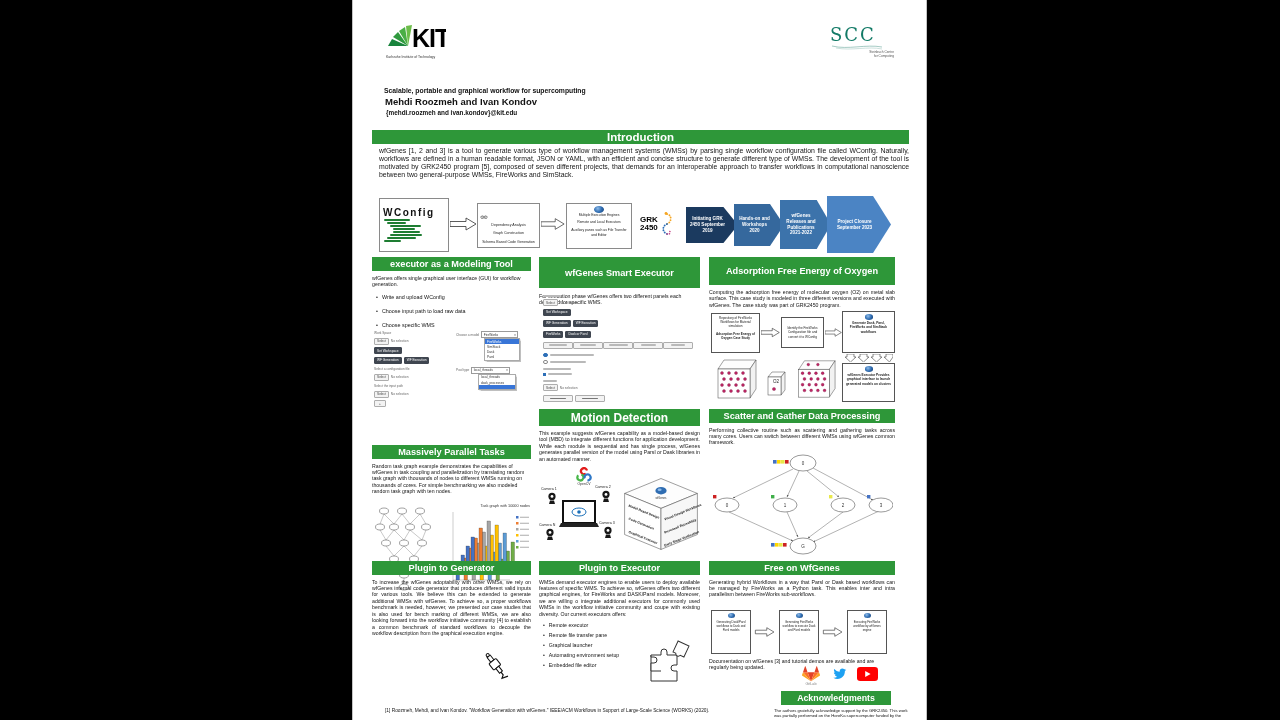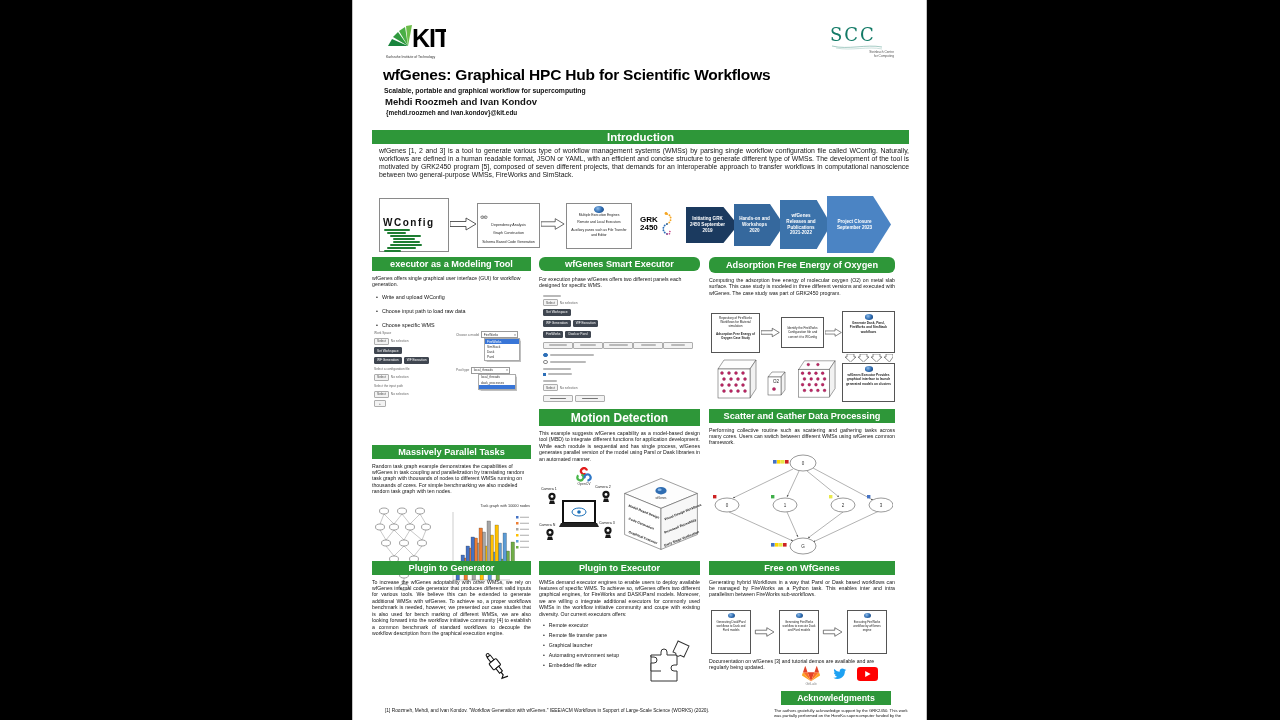--- a/index.html
+++ b/index.html
@@ -61,29 +61,28 @@
     <svg width="54" height="6" viewBox="0 0 54 6">
       <path d="M2,2 C18,6 36,0 52,3" stroke="#6aa89c" stroke-width="0.6" fill="none"></path>
       <path d="M6,4 C22,7 38,2 52,5" stroke="#9bc3ba" stroke-width="0.5" fill="none"></path>
     </svg>
     <div style="font-size:3.2px;color:#555;text-align:right;line-height:1.3;">
       <div>Steinbuch Centre</div>
       <div>for Computing</div>
     </div>
   </div>
 
-  <div class="abs" style="left:30px;top:66px;width:520px;font-size:15.5px;font-weight:bold;color:#000;letter-spacing:-0.2px;">wfGenes: Graphical HPC Hub for Scientific Workflows</div>
   <div class="abs" style="left:31px;top:87px;font-size:6.8px;font-weight:bold;color:#111;">Scalable, portable and graphical workflow for supercomputing</div>
   <div class="abs" style="left:32px;top:96px;font-size:9.5px;font-weight:bold;color:#111;">Mehdi Roozmeh and Ivan Kondov</div>
   <div class="abs" style="left:33px;top:109px;font-size:6.4px;font-weight:bold;color:#111;">{mehdi.roozmeh and ivan.kondov}@kit.edu</div>
 
   <div class="gbar abs" style="left:19px;top:130px;width:537px;height:14px;font-size:11.5px;text-align:right;">Introduction</div>
   <div class="p abs" style="left:26px;top:147px;width:530px;font-size:6.9px;line-height:1.17;">wfGenes [1, 2 and 3] is a tool to generate various type of workflow management systems (WMSs) by parsing single workflow configuration file called WConfig. Naturally, workflows are defined in a human readable format, JSON or YAML, with an efficient and concise structure to generate different type of WMSs. The development of the tool is motivated by GRK2450 program [5], composed of seven different projects, that demands for an interoperable approach to transfer workflows in computational nanoscience between two general-purpose WMSs, FireWorks and SimStack.</div>
 
-  <div class="bx abs" style="left:26px;top:198px;width:70px;height:54px;padding:18px 3px;">
+  <div class="bx abs" style="left:26px;top:198px;width:70px;height:54px;padding:8px 3px;">
     <div style="font-size:10px;font-weight:bold;color:#111;letter-spacing:1.5px;">WConfig</div>
     <div class="code-lines">
       <div style="width:42%"></div>
           <div style="width:30%;margin-left:4px"></div>
       <div style="width:50%;margin-left:7px"></div>
           <div style="width:36%;margin-left:10px"></div>
       <div style="width:44%;margin-left:10px"></div>
           <div style="width:52%;margin-left:7px"></div>
       <div style="width:46%;margin-left:4px"></div>
           <div style="width:28%"></div>
@@ -192,21 +191,21 @@
           </div>
       <div class="ddl" style="margin-left:22px;width:36px;">
         <div class="opt">local_threads</div>
         <div class="opt">dask_processes</div>
         <div class="opt hl" style="height:3px;"></div>
       </div>
     </div>
   </div>
 
   <div class="abs" style="left:186px;top:257px;width:161px;height:148px;">
-    <div class="gbar" style="height:14px;font-size:9.2px;border-radius:6px;">wfGenes Smart Executor</div>
+    <div class="gbar" style="height:31px;font-size:9.2px;">wfGenes Smart Executor</div>
     <div class="p" style="font-size:5.2px;margin-top:4.5px;text-align:left;">For execution phase wfGenes offers two different panels each designed for specific WMS.</div>
 
     <div class="abs" style="left:4px;top:38px;width:150px;font-size:3.2px;">
       <div class="bar-line" style="width:18px;"></div>
       <div class="row">
             <span class="btn">Select</span>
             <span class="lbl">No selection</span>
           </div>
       <div class="row">
             <span class="btn dark">Set Workspace</span>
@@ -259,21 +258,21 @@
               <span class="bar-line" style="width:16px;background:#777;"></span>
             </span>
         <span class="btn" style="width:24px;">
               <span class="bar-line" style="width:16px;background:#777;"></span>
             </span>
       </div>
     </div>
   </div>
 
   <div class="abs" style="left:356px;top:257px;width:186px;height:148px;">
-    <div class="gbar" style="height:16px;font-size:9.2px;border-radius:6px;">Adsorption Free Energy of Oxygen</div>
+    <div class="gbar" style="height:28px;font-size:9.2px;">Adsorption Free Energy of Oxygen</div>
     <div class="p" style="font-size:5.2px;margin-top:4px;">Computing the adsorption free energy of molecular oxygen (O2) on metal slab surface. This case study is modeled in three different versions and executed with wfGenes. The case study was part of GRK2450 program.</div>
 
     <div class="cbox abs" style="left:2px;top:56px;width:49px;height:40px;font-size:3.1px;padding:2px 1px;line-height:1.35;">
       <div>Repository of FireWorks Workflows for Material simulation</div>
       <div style="font-weight:bold;margin-top:3px;">Adsorption Free Energy of Oxygen Case Study</div>
     </div>
     <svg class="abs" style="left:52px;top:70px;" width="19" height="11" viewBox="0 0 27 14">
       <polygon points="0,4.5 16,4.5 16,1 26,7 16,13 16,9.5 0,9.5" fill="#fff" stroke="#333" stroke-width="0.9"></polygon>
     </svg>
     <div class="cbox abs" style="left:72px;top:60px;width:43px;height:31px;font-size:3.1px;padding:2px 1px;line-height:1.4;display:flex;align-items:center;">

